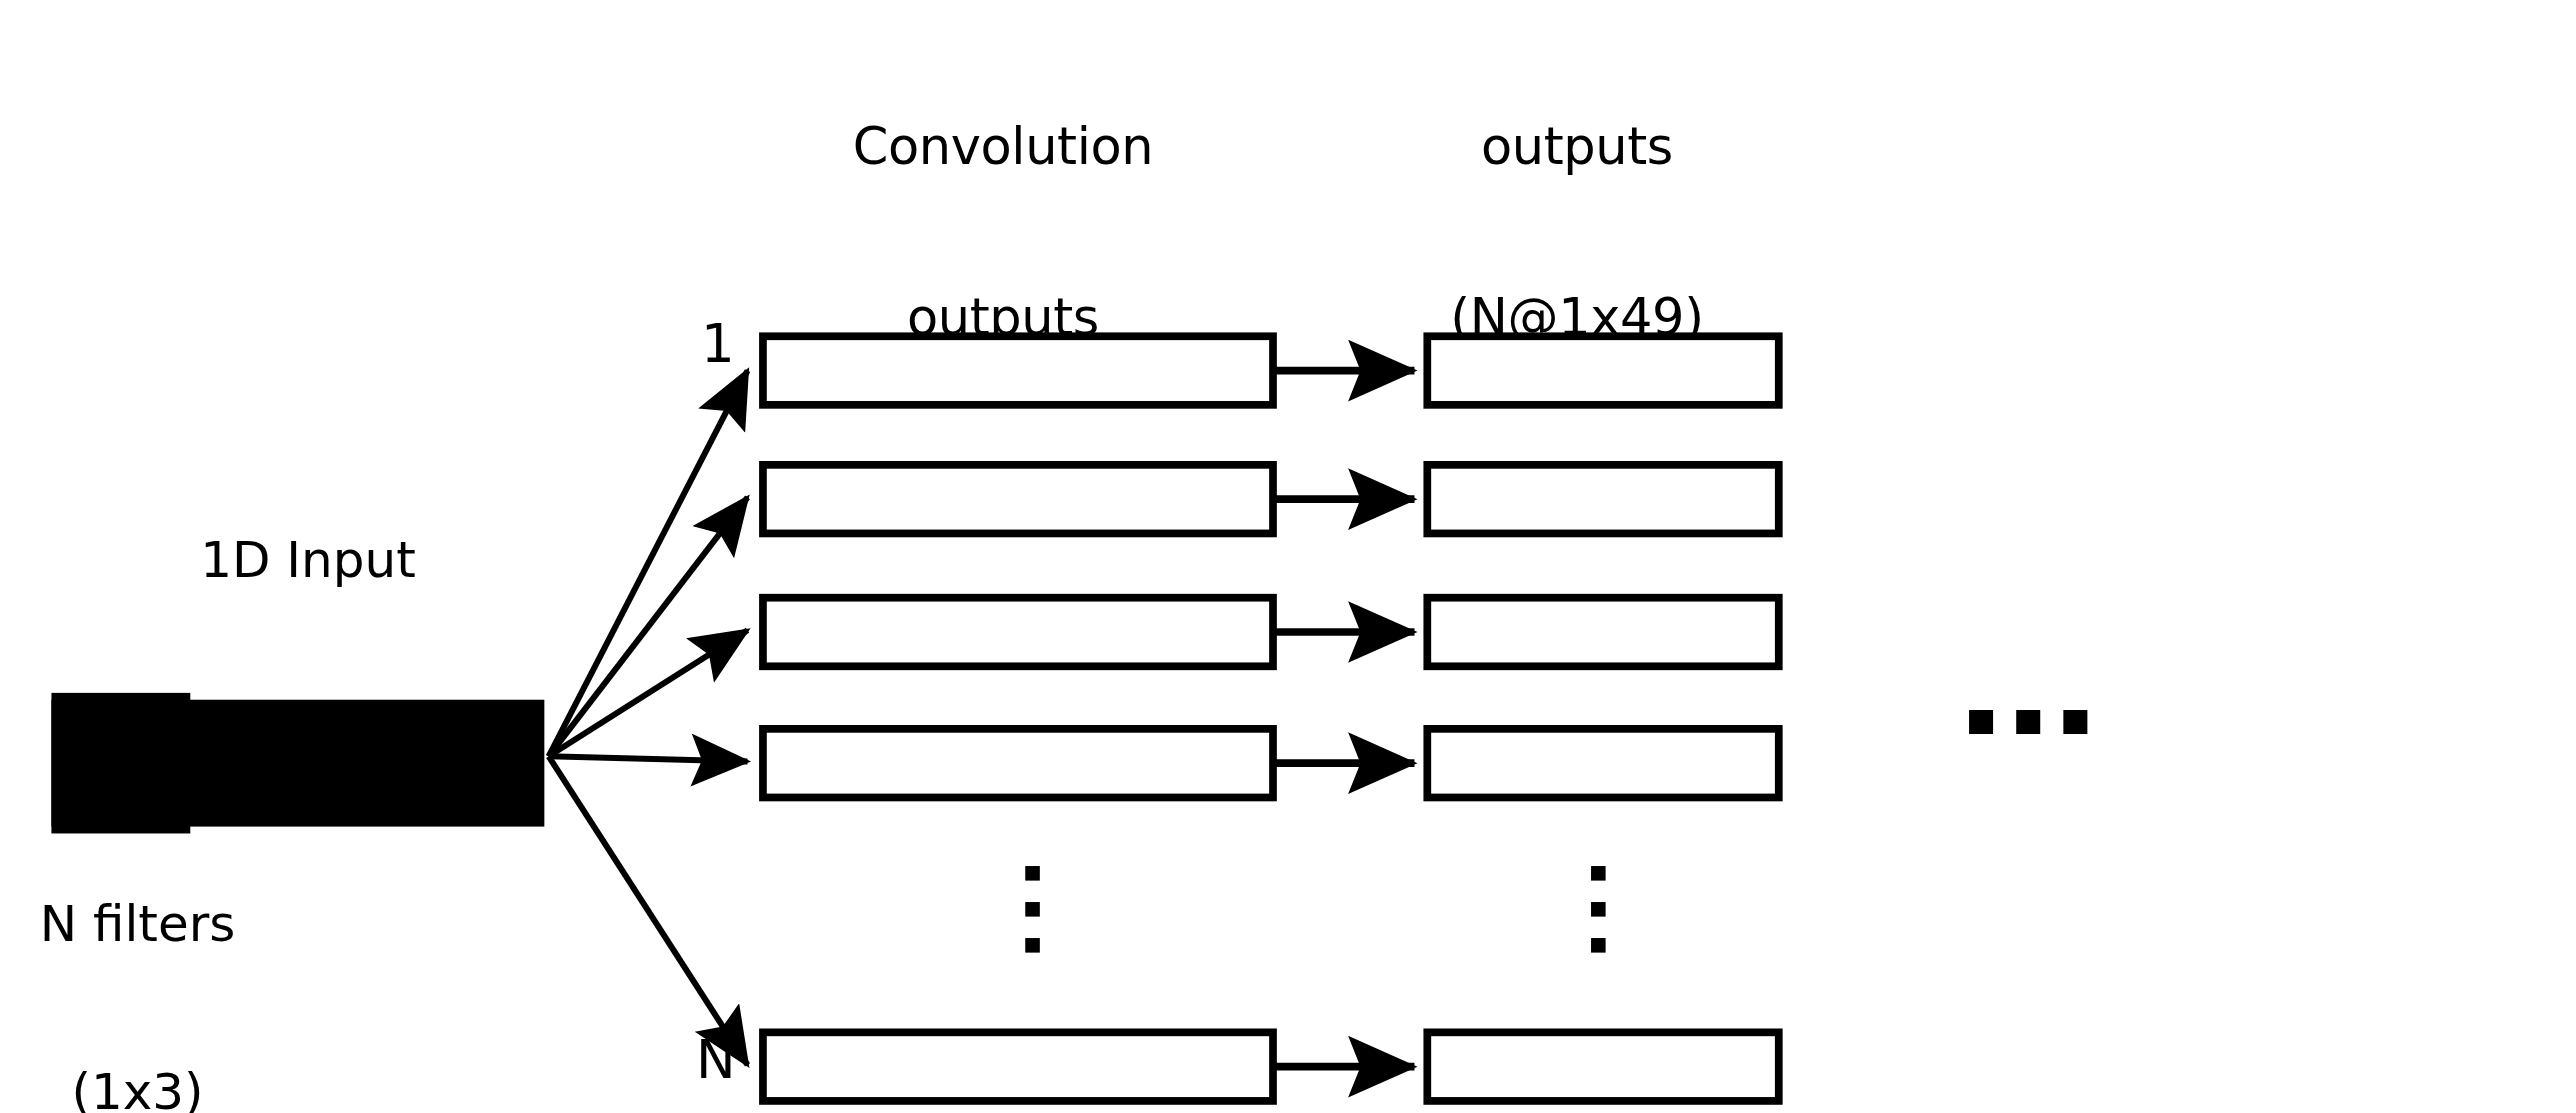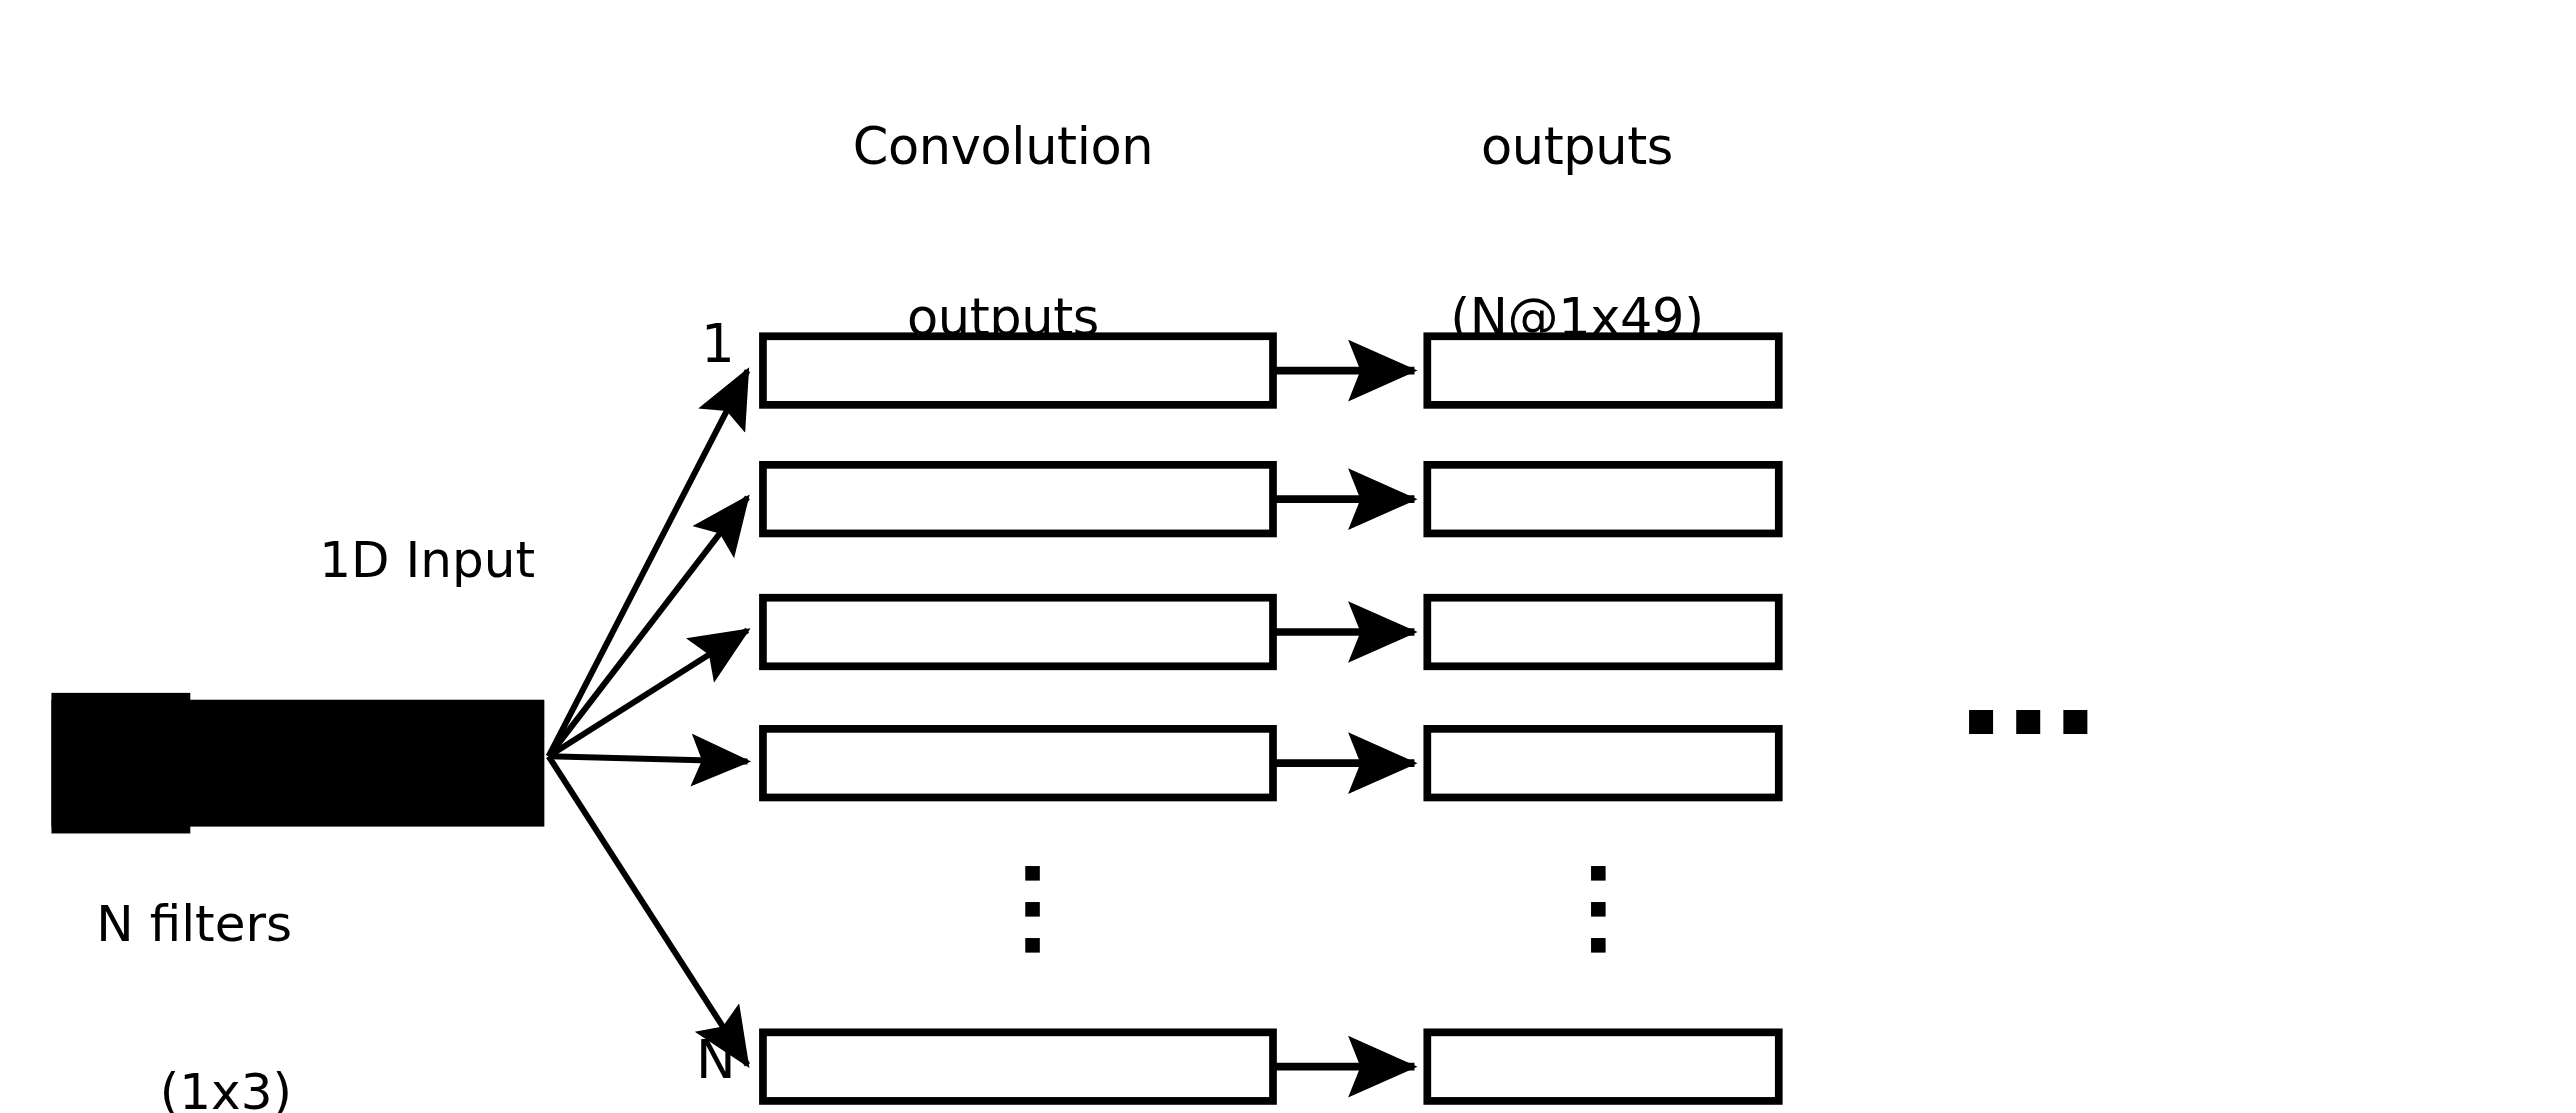--- a/index.html
+++ b/index.html
@@ -30,21 +30,21 @@
     text-align: center;
     font-size: 51px;
     line-height: 1.12;
     color: #000000;
     font-family: "DejaVu Sans", sans-serif;
     white-space: pre;
     letter-spacing: -0.4px;
   }
   .lbl {
     position: absolute;
-    text-align: right;
+    text-align: center;
     font-size: 50px;
     line-height: 1.12;
     color: #000000;
     font-family: "DejaVu Sans", sans-serif;
     white-space: pre;
   }
   .idx {
     position: absolute;
     font-size: 53px;
     color: #000000;

